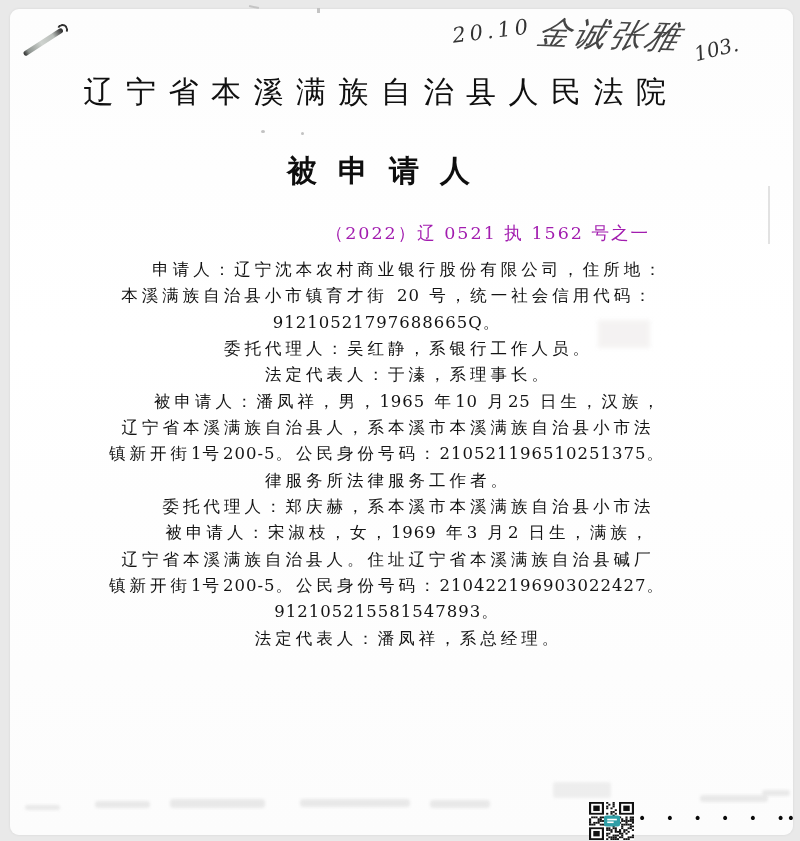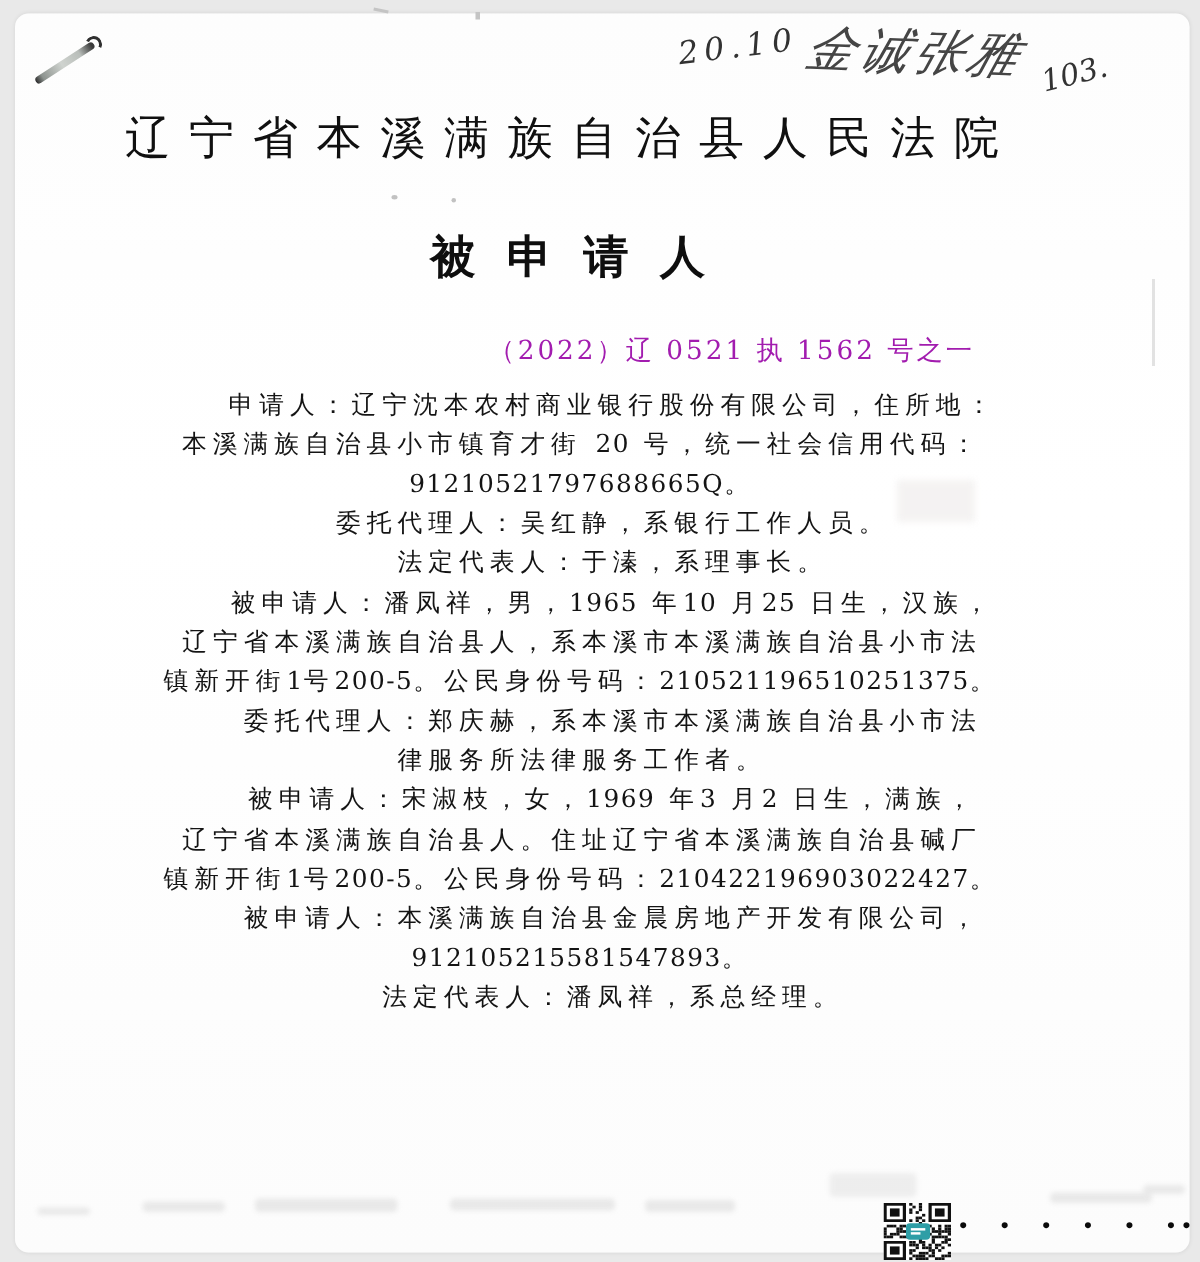--- a/index.html
+++ b/index.html
@@ -96,26 +96,25 @@
 <div class="abs body-block">
 
 <div class="line first">申请人：辽宁沈本农村商业银行股份有限公司，住所地：</div>
     <div class="line">本溪满族自治县小市镇育才街 <span class="num">20</span> 号，统一社会信用代码：</div>
     <div class="line"><span class="num">91210521797688665Q</span>。</div>
     <div class="line first">委托代理人：吴红静，系银行工作人员。</div>
     <div class="line first">法定代表人：于溱，系理事长。</div>
     <div class="line first">被申请人：潘凤祥，男，<span class="num">1965</span> 年<span class="num">10</span> 月<span class="num">25</span> 日生，汉族，</div>
     <div class="line">辽宁省本溪满族自治县人，系本溪市本溪满族自治县小市法</div>
     <div class="line">镇新开街<span class="num">1</span>号<span class="num">200-5</span>。公民身份号码：<span class="num">210521196510251375</span>。</div>
+    <div class="line">律服务所法律服务工作者。</div>
     <div class="line first">委托代理人：郑庆赫，系本溪市本溪满族自治县小市法</div>
-    <div class="line">律服务所法律服务工作者。</div>
     <div class="line first">被申请人：宋淑枝，女，<span class="num">1969</span> 年<span class="num">3</span> 月<span class="num">2</span> 日生，满族，</div>
     <div class="line">辽宁省本溪满族自治县人。住址辽宁省本溪满族自治县碱厂</div>
     <div class="line">镇新开街<span class="num">1</span>号<span class="num">200-5</span>。公民身份号码：<span class="num">210422196903022427</span>。</div>
-    <div class="line first">被申请人：本溪满族自治县金晨房地产开发有限公司，</div>
     <div class="line"><span class="num">912105215581547893</span>。</div>
     <div class="line first">法定代表人：潘凤祥，系总经理。</div>
   </div>
 
 <div class="abs ghost" style="left:598px;top:320px;width:52px;height:28px;"></div>
 
 <div class="abs scratch" style="left:768px;top:186px;width:2px;height:58px;"></div>
 
 <div class="abs smudge" style="left:25px;top:805px;width:35px;height:5px;"></div>
 <div class="abs smudge" style="left:95px;top:801px;width:55px;height:7px;"></div>

